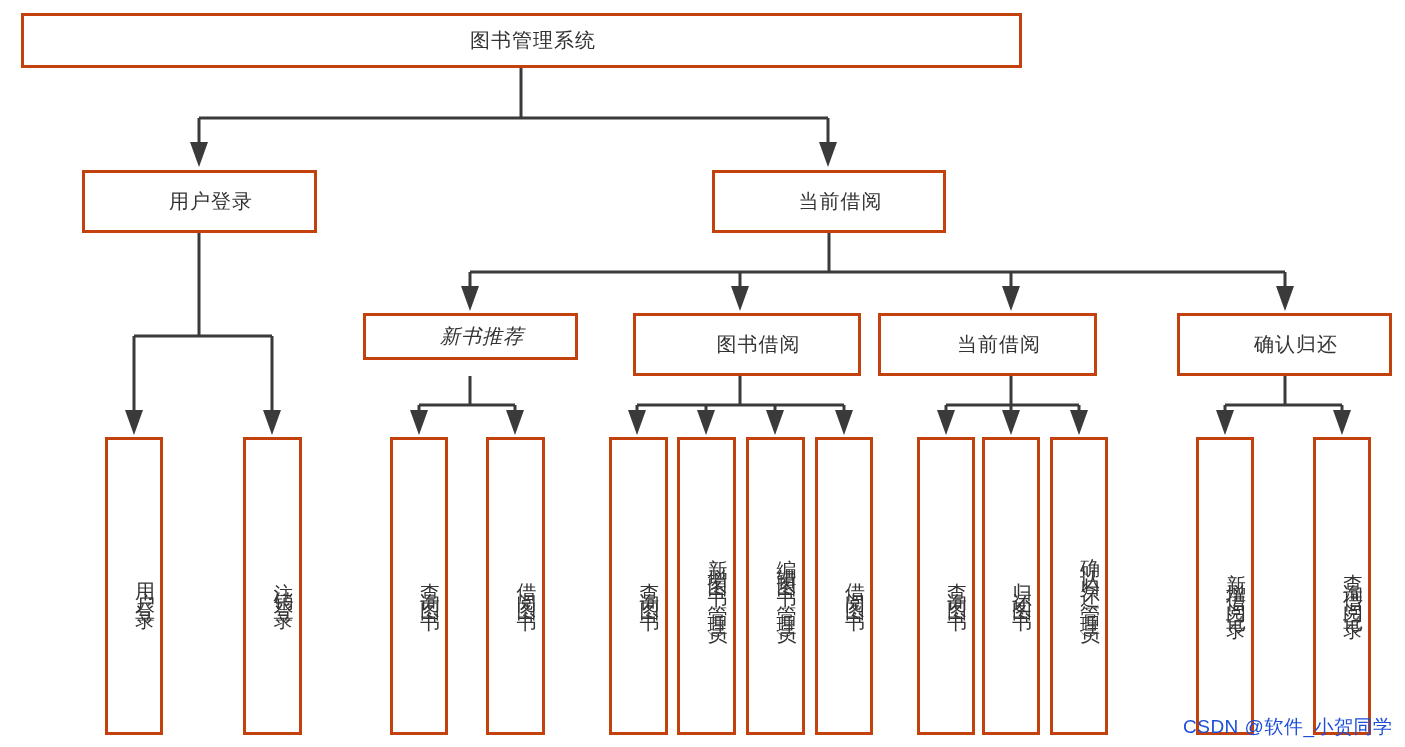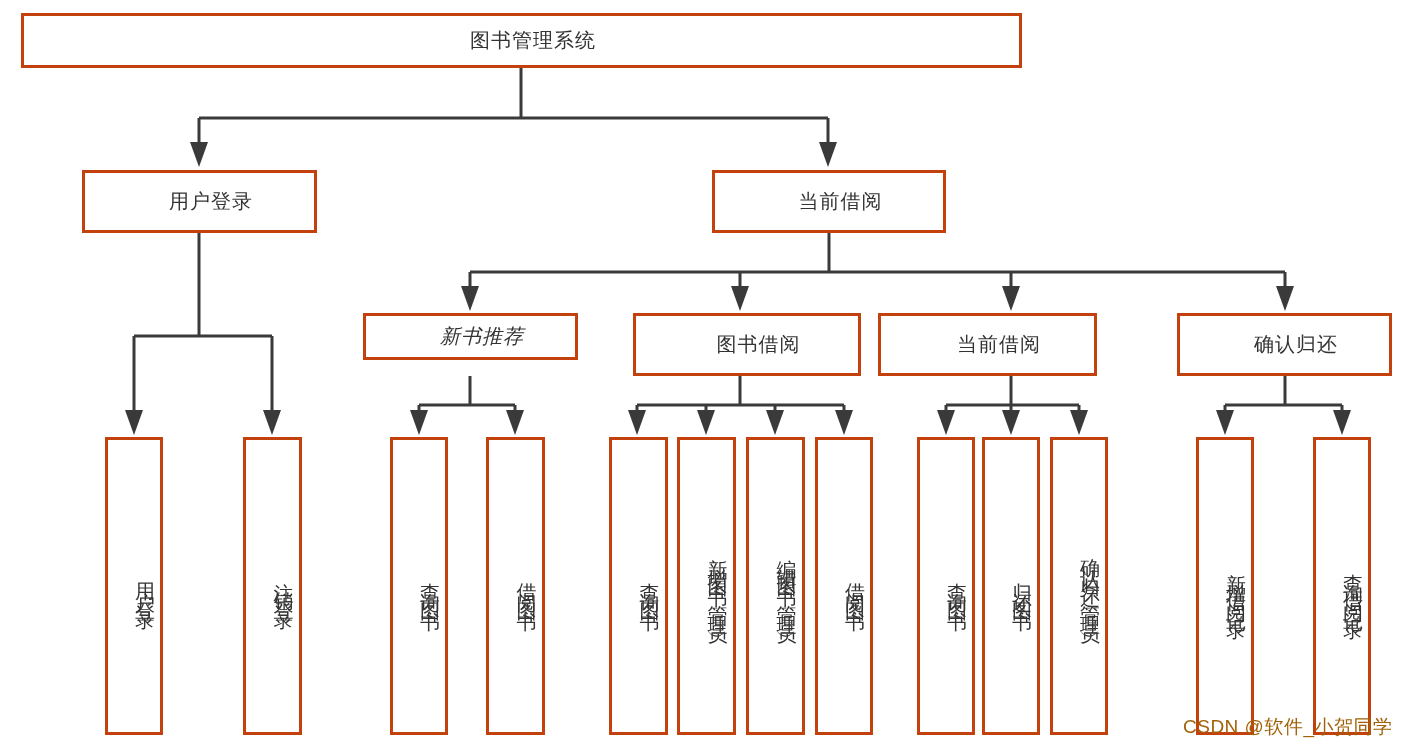--- a/index.html
+++ b/index.html
@@ -35,21 +35,21 @@
     text-orientation: mixed;
     letter-spacing: 9.5px;
     line-height: 1;
     font-size: 20px;
   }
   .watermark {
     position: absolute;
     left: 1183px;
     top: 714px;
     font-size: 19px;
-    color: #a16207;
+    color: #1d4ed8;
     letter-spacing: 0.5px;
     white-space: nowrap;
   }
 </style>
 </head>
 <body>
 
 <div class="canvas">
 
   <svg class="connector-layer" width="1405" height="747" viewBox="0 0 1405 747" xmlns="http://www.w3.org/2000/svg">

